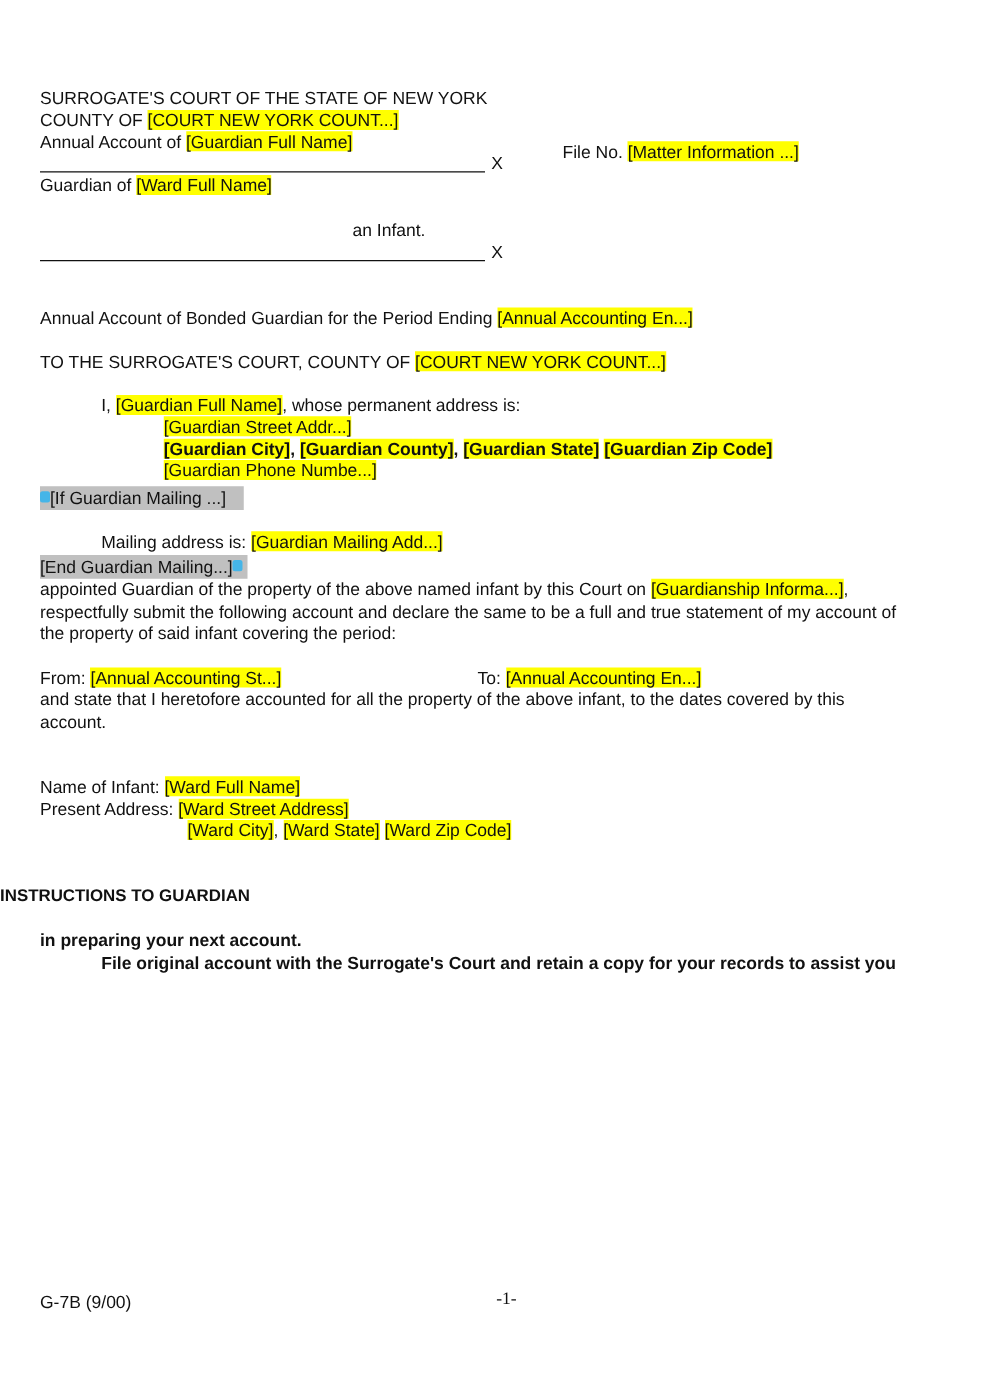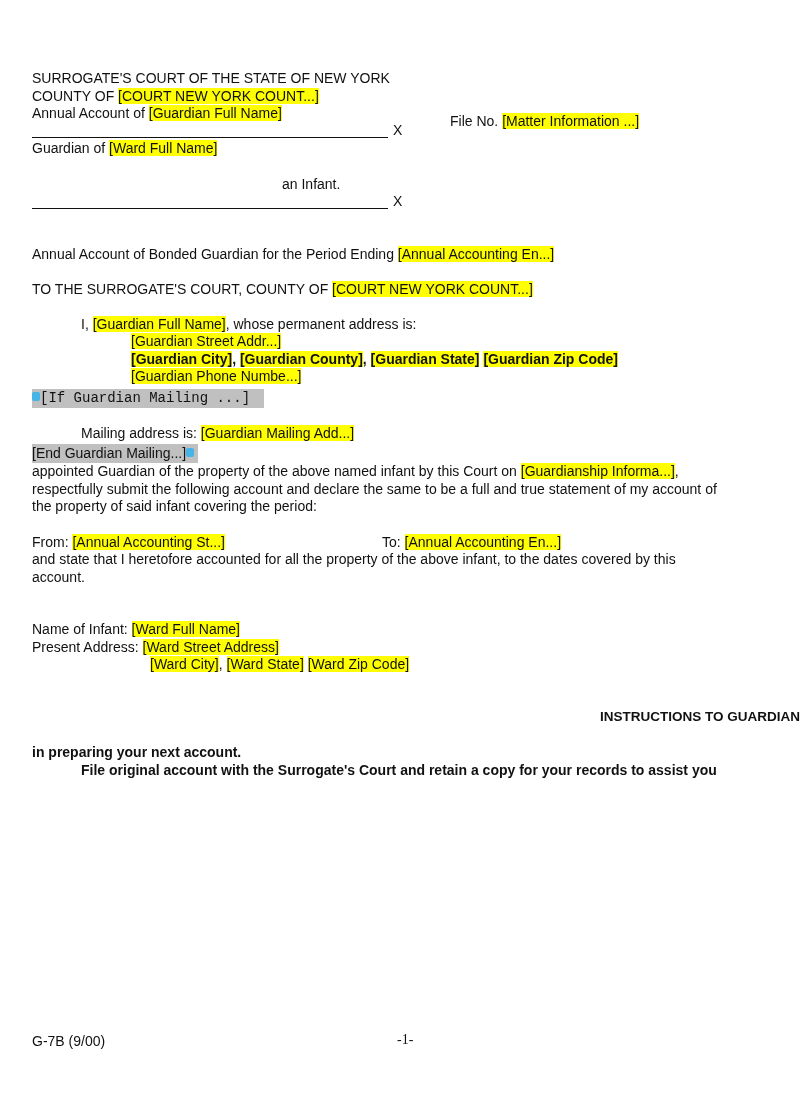--- a/index.html
+++ b/index.html
@@ -7,21 +7,21 @@
     width: 800px; height: 1100px; position: relative; overflow: hidden;
     font-family: "Liberation Sans", sans-serif; font-size: 14px; color: #111;
   }
   .ln { position: absolute; left: 32px; white-space: nowrap; line-height: 17px; }
   .hl { background: #ffff00; }
   .gr { background: #c0c0c0; }
   .rule { position: absolute; left: 32px; width: 356px; height: 0; border-top: 1.3px solid #111; }
   .xmark { position: absolute; left: 393px; }
   .dot { display: inline-block; width: 8px; height: 9px; background: #45b5e8; border-radius: 2px; vertical-align: middle; margin-top: -3px; }
   .bold { font-weight: bold; }
-  .center { position: absolute; left: 0; width: 800px; text-align: right; }
+  .center { position: absolute; left: 0; width: 800px; text-align: left; }
   .para { position: absolute; left: 32px; width: 748px; line-height: 17.5px; }
   .footer-left { position: absolute; left: 32px; top: 1033px; }
   .footer-mid { position: absolute; left: 397px; top: 1032px; font-family: "Liberation Serif", serif; }
 </style>
 </head>
 <body>
 
 <div class="ln" style="top:70px;">SURROGATE'S COURT OF THE STATE OF NEW YORK</div>
 <div class="ln" style="top:88px;">
   <span>COUNTY OF </span><span class="hl">[COURT NEW YORK COUNT...]</span>
@@ -54,21 +54,21 @@
 <div class="ln" style="top:333px; left:131px;">
   <span class="hl">[Guardian Street Addr...]</span>
 </div>
 <div class="ln" style="top:351px; left:131px;font-weight:bold;">
   <span class="hl">[Guardian City]</span><span>, </span><span class="hl">[Guardian County]</span><span>, </span><span class="hl">[Guardian State]</span><span> </span><span class="hl">[Guardian Zip Code]</span>
 </div>
 <div class="ln" style="top:368px; left:131px;">
   <span class="hl">[Guardian Phone Numbe...]</span>
 </div>
 
-<div class="ln gr" style="top:389px; padding-right:14px; padding-top:1px; padding-bottom:1px;font-family:Liberation Mono, monospace;">
+<div class="ln gr" style="top:389px; padding-right:14px; padding-top:1px; padding-bottom:1px;">
   <span class="dot"></span><span>[If Guardian Mailing ...]</span>
 </div>
 <div class="ln" style="top:425px; left:81px;">
   <span>Mailing address is: </span><span class="hl">[Guardian Mailing Add...]</span>
 </div>
 <div class="ln gr" style="top:444px; padding-right:4px; padding-top:1px; padding-bottom:1px;">
   <span>[End Guardian Mailing...]</span><span class="dot"></span>
 </div>
 
 <div class="ln" style="top:463px;">

